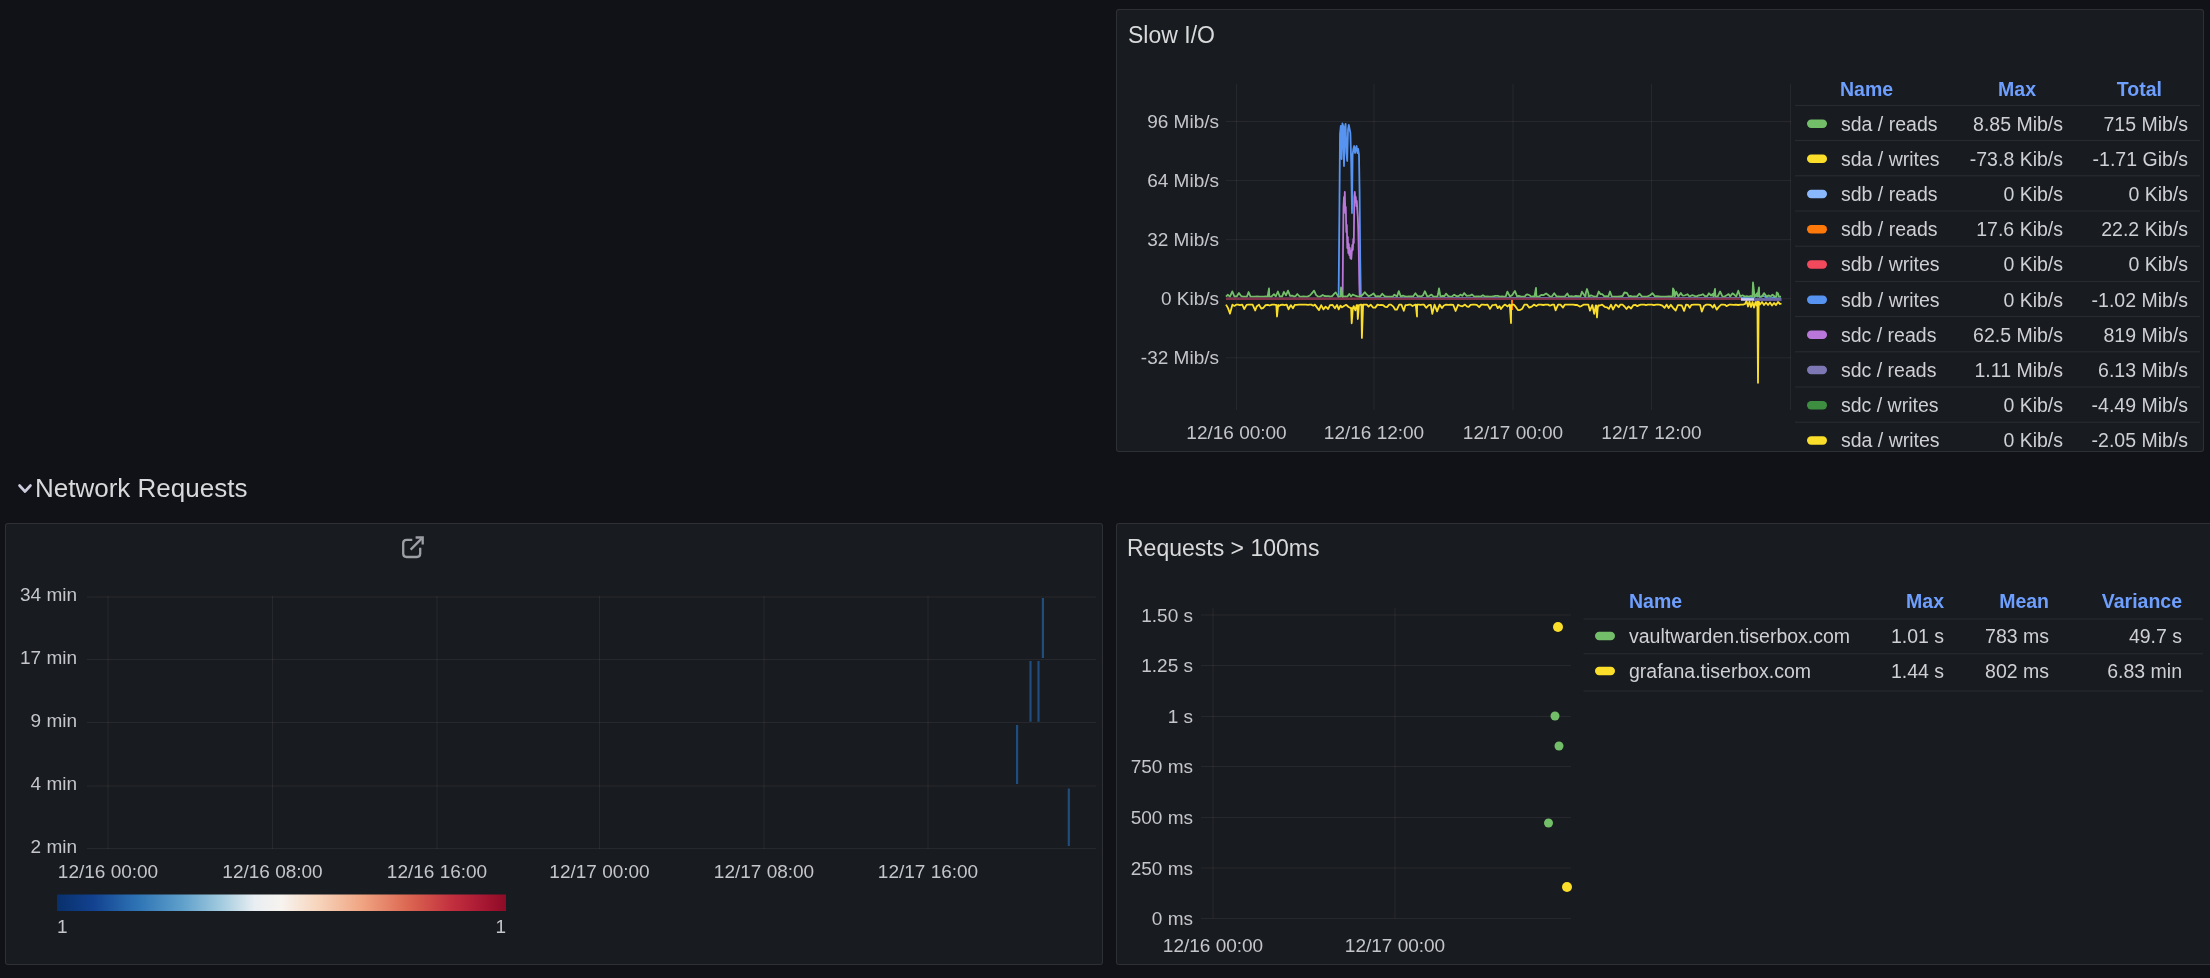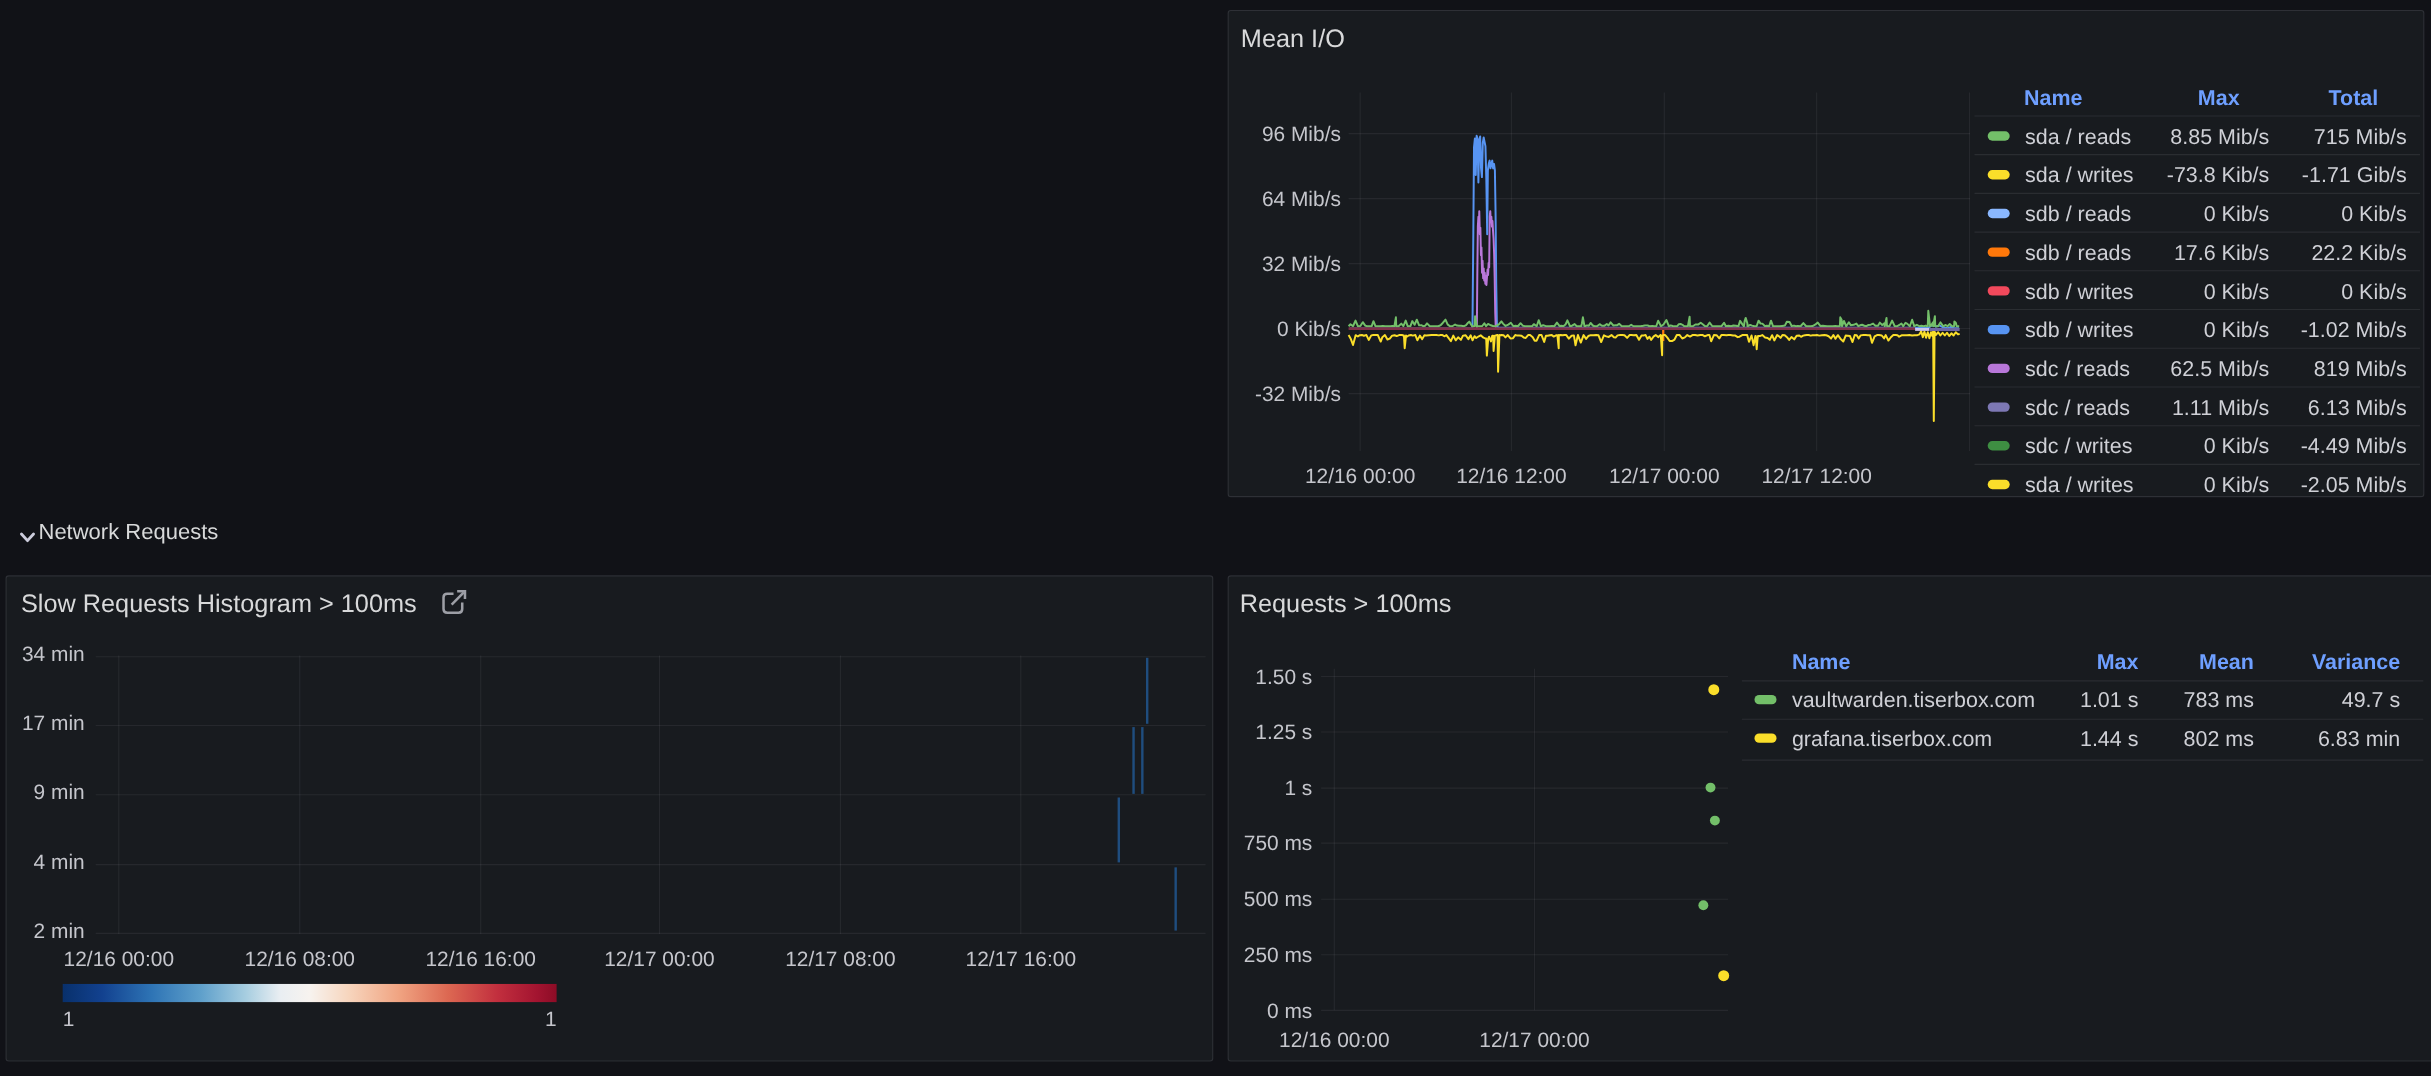--- a/index.html
+++ b/index.html
@@ -3,26 +3,26 @@
 * { margin:0; padding:0; box-sizing:border-box; }
 html,body { width:2210px; height:978px; background:#111217; overflow:hidden;
   font-family:"Liberation Sans", sans-serif; }
 .panel { position:absolute; background:#181b1f; border:1px solid rgba(204,204,220,0.12);
   border-radius:3px; overflow:hidden; }
 .ptitle { position:absolute; font-size:23px; font-weight:500; color:#d8d9da;
   line-height:26px; white-space:nowrap; }
 .ax { font-size:19px; fill:#c5c6cc; font-family:"Liberation Sans",sans-serif; }
 .lg { font-size:19.5px; fill:#cfd0d6; font-family:"Liberation Sans",sans-serif; }
 .hdr { font-size:19.5px; font-weight:bold; fill:#6e9fff; font-family:"Liberation Sans",sans-serif; }
-.rowhdr { position:absolute; left:35px; top:473px; font-size:20px; font-weight:500;
+.rowhdr { position:absolute; left:35px; top:473px; font-size:26px; font-weight:500;
   color:#d8d9da; }
 </style></head>
 <body>
 <div class="panel" style="left:1116px;top:9px;width:1088px;height:443px">
-  <div class="ptitle" style="left:11px;top:12px">Mean I/O</div>
+  <div class="ptitle" style="left:11px;top:12px">Slow I/O</div>
   <svg width="1088" height="443" viewBox="0 0 1088 443" style="position:absolute;left:0;top:0">
 <line x1="109" y1="111.5" x2="674" y2="111.5" stroke="rgba(204,204,220,0.08)" stroke-width="1"></line>
 <text x="102" y="118.0" text-anchor="end" class="ax">96 Mib/s</text>
 <line x1="109" y1="170.6" x2="674" y2="170.6" stroke="rgba(204,204,220,0.08)" stroke-width="1"></line>
 <text x="102" y="177.1" text-anchor="end" class="ax">64 Mib/s</text>
 <line x1="109" y1="229.7" x2="674" y2="229.7" stroke="rgba(204,204,220,0.08)" stroke-width="1"></line>
 <text x="102" y="236.2" text-anchor="end" class="ax">32 Mib/s</text>
 <line x1="109" y1="288.7" x2="674" y2="288.7" stroke="rgba(204,204,220,0.08)" stroke-width="1"></line>
 <text x="102" y="295.2" text-anchor="end" class="ax">0 Kib/s</text>
 <line x1="109" y1="347.8" x2="674" y2="347.8" stroke="rgba(204,204,220,0.08)" stroke-width="1"></line>
@@ -98,21 +98,20 @@
 <text x="724" y="437.4" class="lg">sda / writes</text>
 <text x="946" y="437.4" text-anchor="end" class="lg">0 Kib/s</text>
 <text x="1071" y="437.4" text-anchor="end" class="lg">-2.05 Mib/s</text>
 </svg>
 </div>
 <div class="rowhdr">Network Requests</div>
 <svg width="16" height="12" viewBox="0 0 16 12" style="position:absolute;left:17px;top:483px">
 <polyline points="2.5,2.5 8,8.5 13.5,2.5" fill="none" stroke="#ccccdc" stroke-width="2.6" stroke-linecap="round" stroke-linejoin="round"></polyline>
 </svg>
 <div class="panel" style="left:5px;top:523px;width:1098px;height:442px">
-  <div class="ptitle" style="left:13px;top:11px">Slow Requests Histogram &gt; 100ms</div>
   <svg width="26" height="28" viewBox="0 0 26 28" style="position:absolute;left:394px;top:9px">
 <path d="M12.3 6.8 H6.6 Q3.2 6.8 3.2 10.2 V20.6 Q3.2 24 6.6 24 H16.8 Q20.2 24 20.2 20.6 V14.8" fill="none" stroke="#9d9fa6" stroke-width="2.3"></path>
 <line x1="10.6" y1="16.6" x2="21.6" y2="5.6" stroke="#9d9fa6" stroke-width="2.3"></line>
 <polyline points="15.6,4.5 22.7,4.5 22.7,11.6" fill="none" stroke="#9d9fa6" stroke-width="2.3"></polyline>
 </svg>
   <svg width="1098" height="442" viewBox="0 0 1098 442" style="position:absolute;left:0;top:0">
 <line x1="81" y1="73" x2="1090" y2="73" stroke="rgba(204,204,220,0.08)" stroke-width="1"></line>
 <text x="71" y="77" text-anchor="end" class="ax">34 min</text>
 <line x1="81" y1="135.5" x2="1090" y2="135.5" stroke="rgba(204,204,220,0.08)" stroke-width="1"></line>
 <text x="71" y="139.5" text-anchor="end" class="ax">17 min</text>

